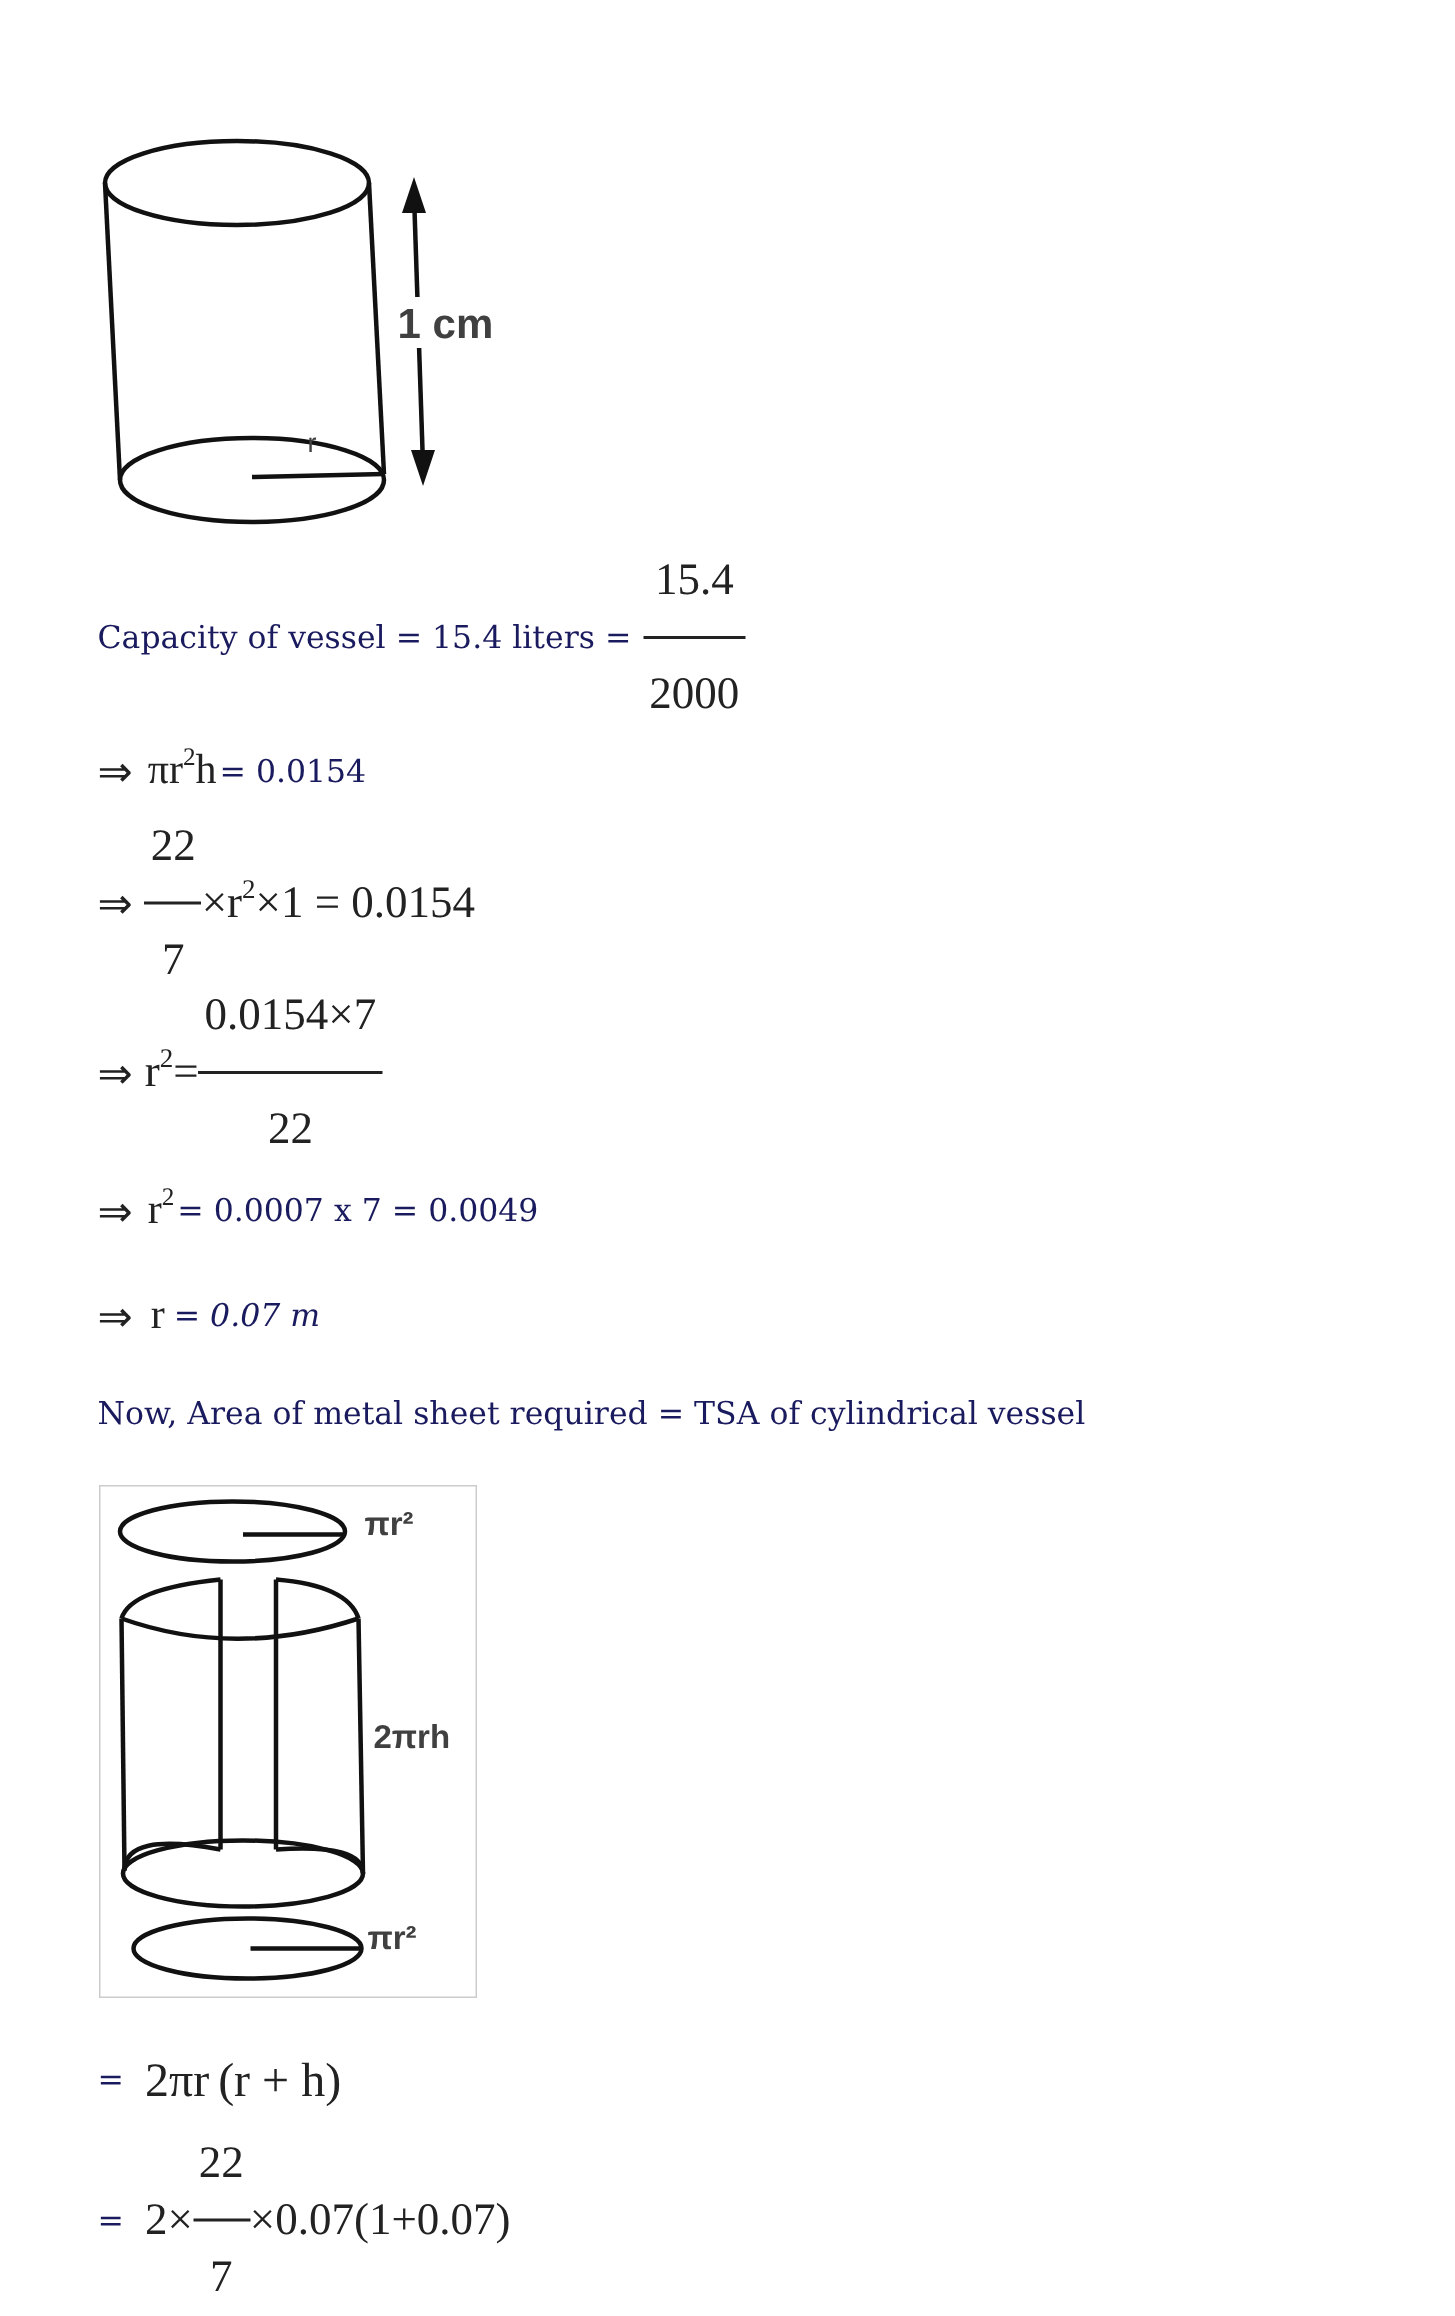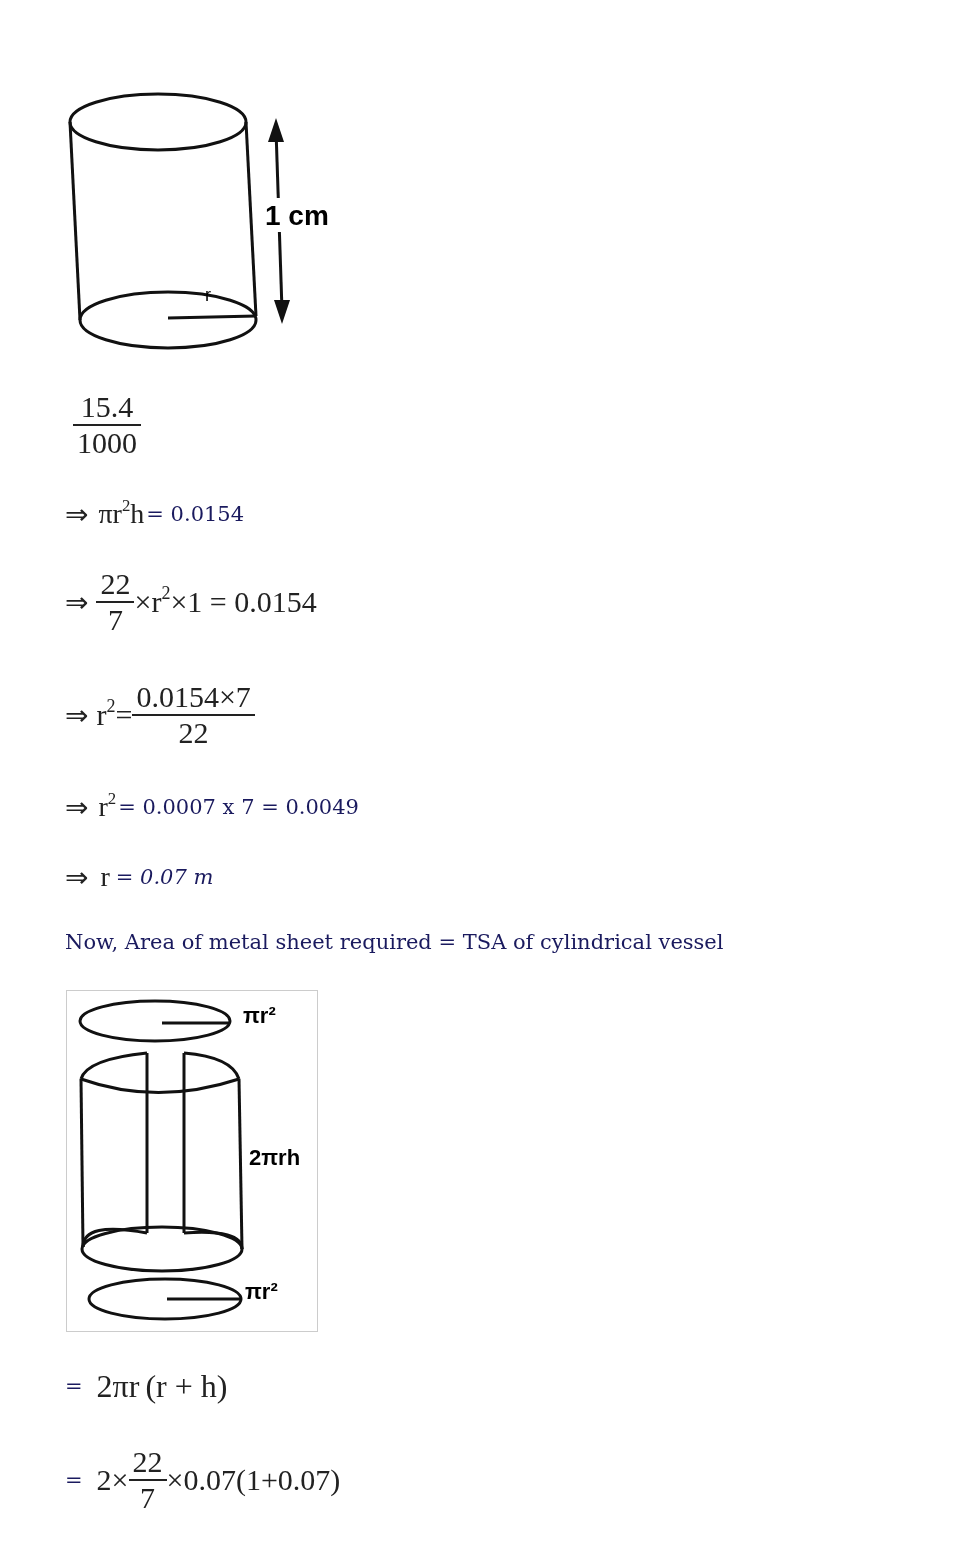--- a/index.html
+++ b/index.html
@@ -1,27 +1,27 @@
 <!DOCTYPE html>
 <html><head>
 <meta charset="utf-8">
 <style>
   html, body { margin: 0; padding: 0; background: #ffffff; }
   body { width: 970px; height: 1544px; position: relative; overflow: hidden; }
   .abs { position: absolute; }
   .txt { font-family: "DejaVu Serif", serif; color: #1a1a5e; font-size: 21px; white-space: nowrap; }
   .math { font-family: "Liberation Serif", serif; color: #222; white-space: nowrap; }
   .it { }
-  .frac { display: inline-flex; flex-direction: column; align-items: center; vertical-align: middle; }
+  .frac { display: inline-flex; flex-direction: column; align-items: center; vertical-align: middle; gap: 20px; }
   .frac .num { padding: 0 4px; }
   .frac .bar { height: 2px; background: #222; align-self: stretch; }
   .frac .den { padding: 0 4px; }
   .arrow { font-family: "DejaVu Sans", sans-serif; font-size: 28px; color: #222; }
   sup { font-size: 0.6em; vertical-align: 0.7em; line-height: 0; }
-  .lbl { font-family: "Liberation Sans", sans-serif; font-weight: bold; color: #000000; }
+  .lbl { font-family: "Liberation Sans", sans-serif; font-weight: bold; color: #404040; }
 </style>
 </head>
 <body>
 
 <div class="abs" style="left:60px; top:80px; width:290px; height:280px;">
   <svg width="290" height="280" viewBox="0 0 290 280">
     <ellipse cx="98" cy="42" rx="88" ry="28" fill="none" stroke="#111" stroke-width="3"></ellipse>
     <line x1="10" y1="42" x2="20" y2="240" stroke="#111" stroke-width="3"></line>
     <line x1="186" y1="42" x2="196" y2="236" stroke="#111" stroke-width="3"></line>
     <ellipse cx="108" cy="240" rx="88" ry="28" fill="none" stroke="#111" stroke-width="3"></ellipse>
@@ -29,24 +29,25 @@
     <line x1="216" y1="50" x2="222" y2="230" stroke="#111" stroke-width="3"></line>
     <polygon points="208,62 216,38 224,62" fill="#111"></polygon>
     <polygon points="214,220 222,244 230,220" fill="#111"></polygon>
     <rect x="200" y="118" width="80" height="34" fill="#fff"></rect>
   </svg>
   <span class="abs lbl" style="left:205px; top:120px; font-size:28px;">1 cm</span>
   <span class="abs lbl" style="left:145px; top:205px; font-size:18px; font-weight:normal;">r</span>
 </div>
 
 <div class="abs" style="left:65px; top:380px; height:90px; display:flex; align-items:center;">
+  <span class="txt">Capacity of vessel = 15.4 liters = </span>
   <span class="frac math" style="font-size:30px; margin:0 8px;">
     <span class="num">15.4</span>
     <span class="bar"></span>
-    <span class="den">1000</span>
+    <span class="den">2000</span>
   </span>
 </div>
 
 <div class="abs" style="left:65px; top:492px; height:44px; display:flex; align-items:center;">
   <span class="arrow">⇒</span>
   <span class="math it" style="font-size:28px; margin-left:10px;"><span>πr</span><sup>2</sup><span>h</span></span>
   <span class="txt" style="margin-left:2px;">= 0.0154</span>
 </div>
 
 <div class="abs" style="left:65px; top:562px; height:80px; display:flex; align-items:center;">

